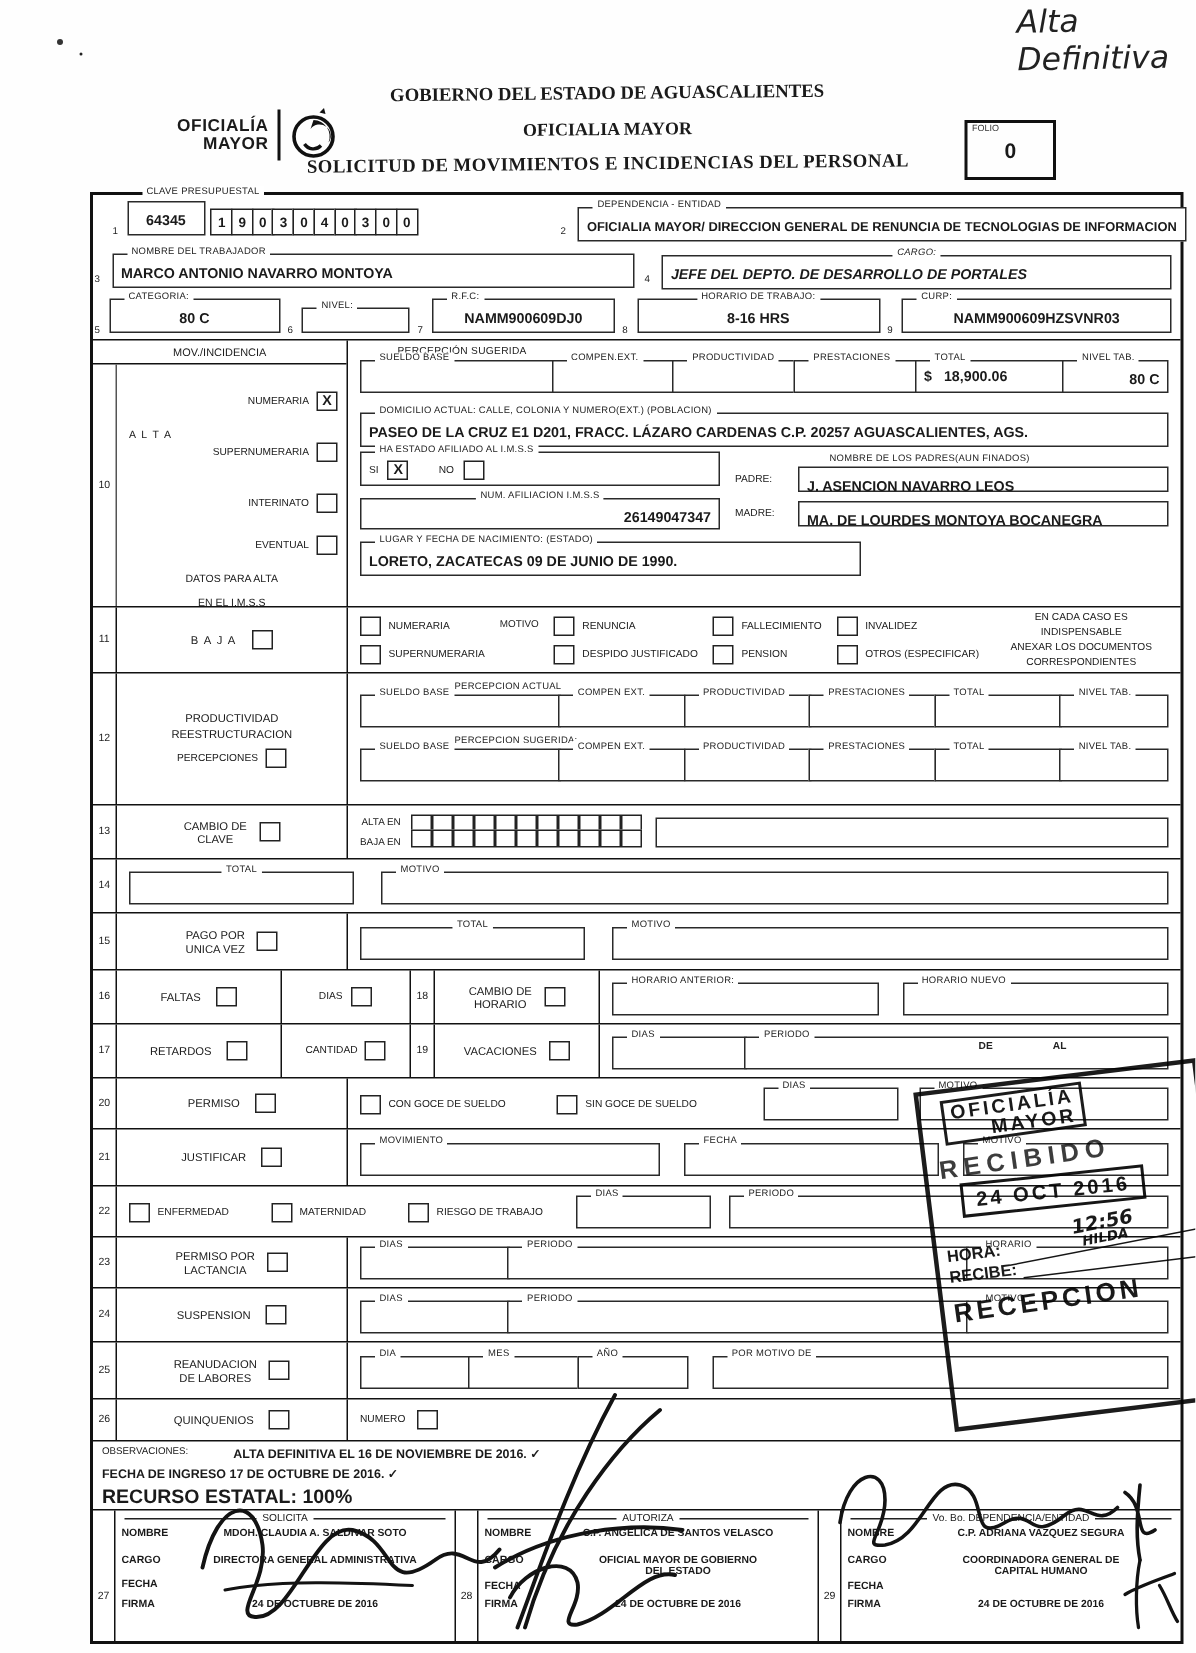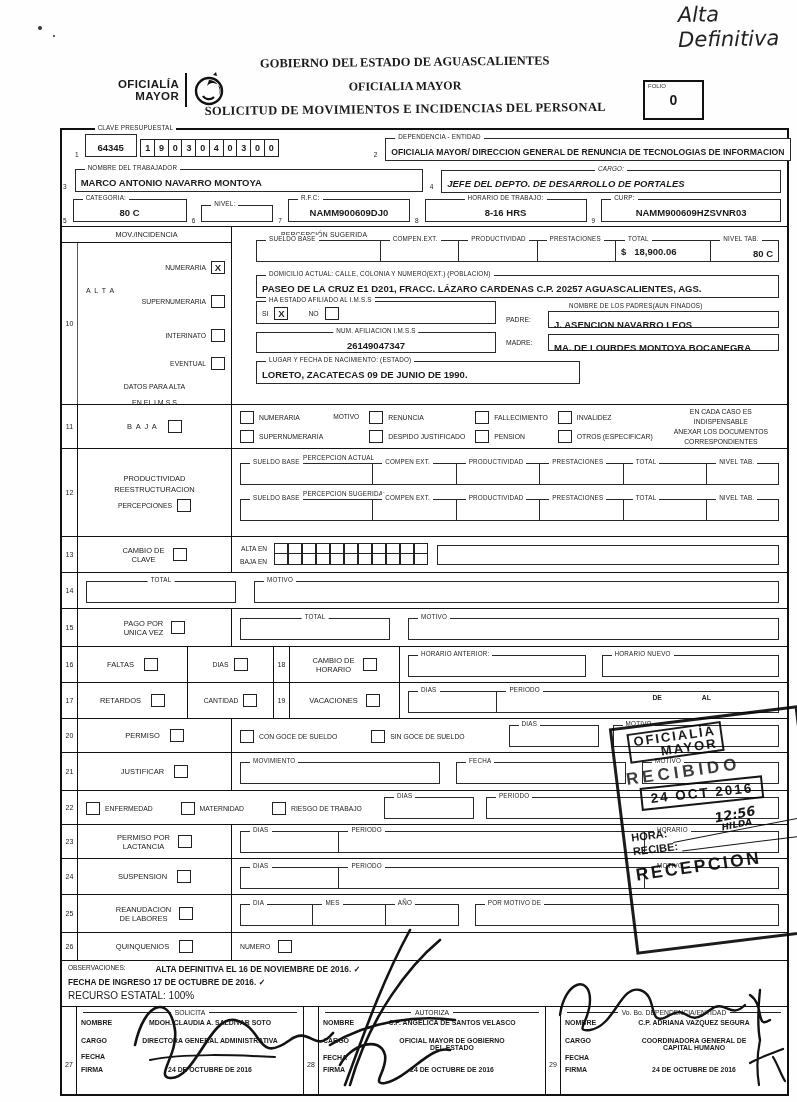--- a/index.html
+++ b/index.html
@@ -184,21 +184,21 @@
       </div>
       <span class="fnum">9</span>
       <div style="flex:1;padding:10px 6px 4px 4px;">
         <div class="fld" style="text-align:center;">
           <span class="lbl">CURP:</span>
           <span class="val">NAMM900609HZSVNR03</span>
         </div>
       </div>
     </div>
 
-    <div class="frow" style="height:178px;gap:16px;">
+    <div class="frow" style="height:178px;">
       <div style="flex:0 0 170px;border-right:1.5px solid #111;display:flex;flex-direction:column;">
         <div style="border-bottom:1.5px solid #111;text-align:center;font-size:7.3px;padding:3px 0;">MOV./INCIDENCIA</div>
         <div style="flex:1;display:flex;">
           <div class="num" style="border-right:1.2px solid #555;">10</div>
           <div style="flex:1;position:relative;font-size:7px;">
             <div class="cbrow" style="position:absolute;right:6px;top:18px;">
               <span>NUMERARIA</span>
               <span class="cb">
                   <span>X</span>
                 </span>
@@ -262,21 +262,21 @@
           <div style="flex:0 0 240px;display:flex;flex-direction:column;gap:8px;">
             <div class="fld" style="display:flex;align-items:center;gap:6px;height:25px;">
               <span class="lbl">HA ESTADO AFILIADO AL I.M.S.S</span>
               <span class="smalltxt">SI</span>
               <span class="cb" style="width:34px;">
                   <span>X</span>
                 </span>
               <span class="smalltxt" style="margin-left:14px;">NO</span>
               <span class="cb" style="width:42px;"></span>
             </div>
-            <div class="fld" style="text-align:center;height:22px;">
+            <div class="fld" style="text-align:right;height:22px;">
               <span class="lbl lblc">NUM. AFILIACION I.M.S.S</span>
               <span class="val">26149047347</span>
             </div>
           </div>
           <div style="flex:1;position:relative;padding-top:8px;">
             <span class="lbl" style="top:1px;left:60px;">NOMBRE DE LOS PADRES(AUN FINADOS)</span>
             <div style="display:flex;align-items:center;gap:6px;margin-top:2px;">
               <span class="smalltxt" style="width:36px;">PADRE:</span>
               <div class="fld" style="flex:1;height:17px;">
                 <span class="val">J. ASENCION NAVARRO LEOS</span>
@@ -675,21 +675,21 @@
         <span class="cb" style="width:34px;"></span>
       </div>
     </div>
 
     <div class="frow" style="height:46px;flex-direction:column;padding:3px 6px 0;">
       <div style="display:flex;gap:30px;font-size:7px;">
         <span style="font-size:6.5px;">OBSERVACIONES:</span>
         <span style="font-weight:bold;font-size:8.3px;">ALTA DEFINITIVA EL 16 DE NOVIEMBRE DE 2016. ✓</span>
       </div>
       <div style="font-weight:bold;font-size:8.3px;margin-top:3px;">FECHA DE INGRESO 17 DE OCTUBRE DE 2016. ✓</div>
-      <div style="font-weight:normal;font-size:10px;margin-top:3px;">RECURSO ESTATAL: 100%</div>
+      <div style="font-weight:bold;font-size:13px;margin-top:3px;">RECURSO ESTATAL: 100%</div>
     </div>
 
     <div class="sig">
       <div class="sigcol">
         <div class="signum">27</div>
         <div class="sigbody">
           <div class="sighead">
               <span>SOLICITA</span>
             </div>
           <div class="sigline">

